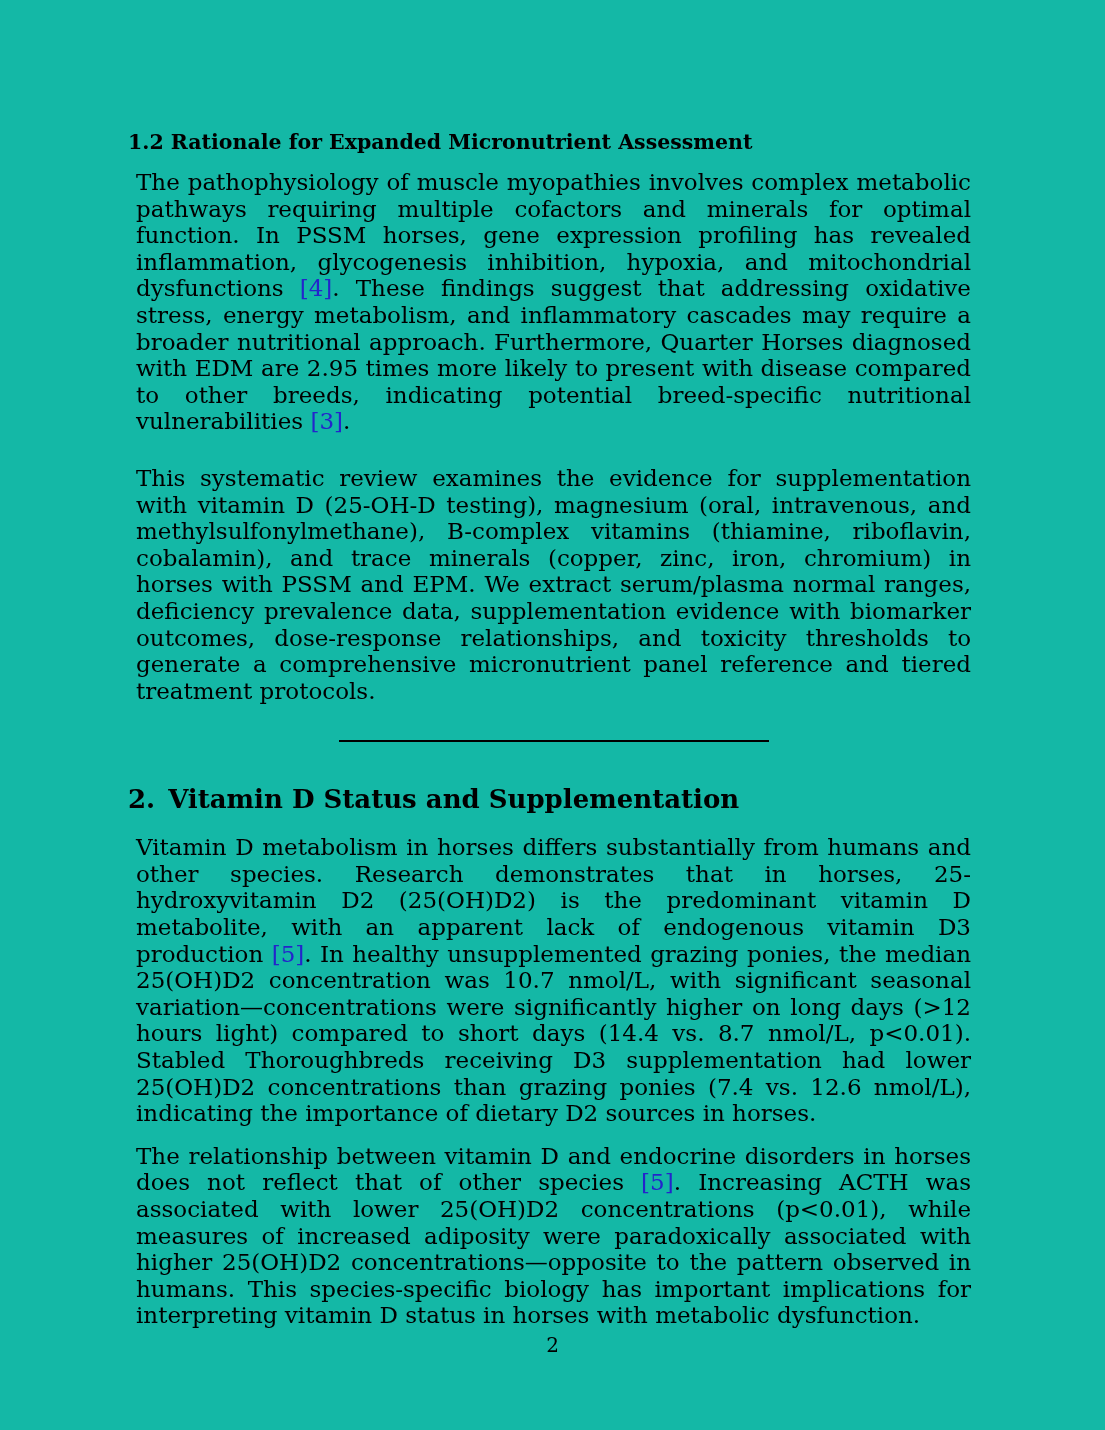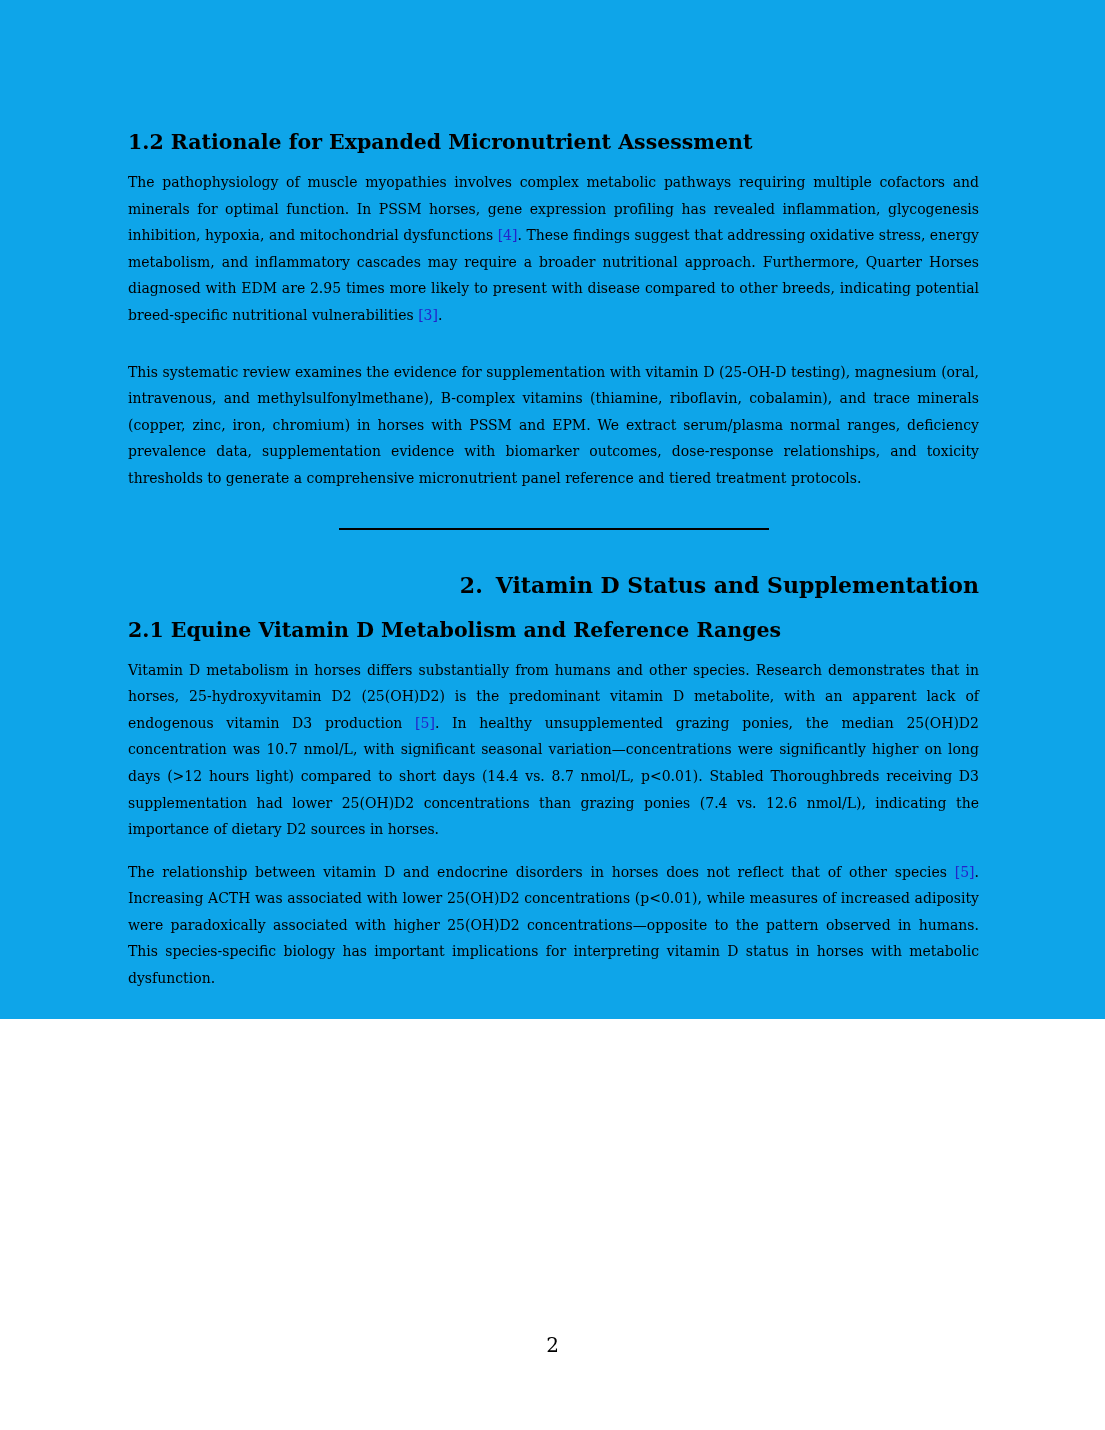--- a/index.html
+++ b/index.html
@@ -11,49 +11,48 @@
     width: 1105px;
     height: 1430px;
     position: relative;
     font-family: "DejaVu Serif", "Liberation Serif", serif;
     color: #000000;
     overflow: hidden;
   }
   .page {
     position: relative;
     width: 1105px;
-    height: 1019px;
-    background: #0ea5e9;
+    height: 1430px;
+    background: #14b8a6;
   }
   .text-col {
     position: absolute;
     left: 128px;
     top: 130px;
     width: 851px;
   }
   h2.subsection {
     font-size: 20.5px;
     font-weight: bold;
     margin: 0 0 15px 0;
     letter-spacing: 0px;
   }
   h1.section {
-    font-size: 22px;
+    font-size: 26px;
     font-weight: bold;
     margin: 0 0 20px 0;
-    text-align: right;
   }
   h1.section .sec-num {
     margin-right: 13px;
   }
   p.body {
-    font-size: 14px;
+    font-size: 23px;
     line-height: 26.6px;
     text-align: justify;
-    margin: 0;
+    margin: 8px;
   }
   p.body.mb-section { margin-bottom: 30px; }
   p.body.mb-par { margin-bottom: 16px; }
   .divider {
     width: 430px;
     height: 2px;
     background: #000000;
     margin: 36px auto 42px auto;
   }
   .cite {
@@ -81,21 +80,20 @@
 
 
     <p class="body"><span>This systematic review examines the evidence for supplementation with vitamin D (25-OH-D testing), magnesium (oral, intravenous, and methylsulfonylmethane), B-complex vitamins (thiamine, riboflavin, cobalamin), and trace minerals (copper, zinc, iron, chromium) in horses with PSSM and EPM. We extract serum/plasma normal ranges, deficiency prevalence data, supplementation evidence with biomarker outcomes, dose-response relationships, and toxicity thresholds to generate a comprehensive micronutrient panel reference and tiered treatment protocols.</span></p>
 
     <div class="divider"></div>
 
     <h1 class="section">
       <span class="sec-num">2.</span><span>Vitamin D Status and Supplementation</span>
     </h1>
 
-    <h2 class="subsection">2.1 Equine Vitamin D Metabolism and Reference Ranges</h2>
 
     <p class="body mb-par"><span>Vitamin D metabolism in horses differs substantially from humans and other species. Research demonstrates that in horses, 25-hydroxyvitamin D2 (25(OH)D2) is the predominant vitamin D metabolite, with an apparent lack of endogenous vitamin D3 production </span><span class="cite">[5]</span><span>. In healthy unsupplemented grazing ponies, the median 25(OH)D2 concentration was 10.7 nmol/L, with significant seasonal variation—concentrations were significantly higher on long days (&gt;12 hours light) compared to short days (14.4 vs. 8.7 nmol/L, p&lt;0.01). Stabled Thoroughbreds receiving D3 supplementation had lower 25(OH)D2 concentrations than grazing ponies (7.4 vs. 12.6 nmol/L), indicating the importance of dietary D2 sources in horses.</span></p>
 
     <p class="body"><span>The relationship between vitamin D and endocrine disorders in horses does not reflect that of other species </span><span class="cite">[5]</span><span>. Increasing ACTH was associated with lower 25(OH)D2 concentrations (p&lt;0.01), while measures of increased adiposity were paradoxically associated with higher 25(OH)D2 concentrations—opposite to the pattern observed in humans. This species-specific biology has important implications for interpreting vitamin D status in horses with metabolic dysfunction.</span></p>
 
   </div>
 
   <div class="page-number">2</div>
 </div>
 

